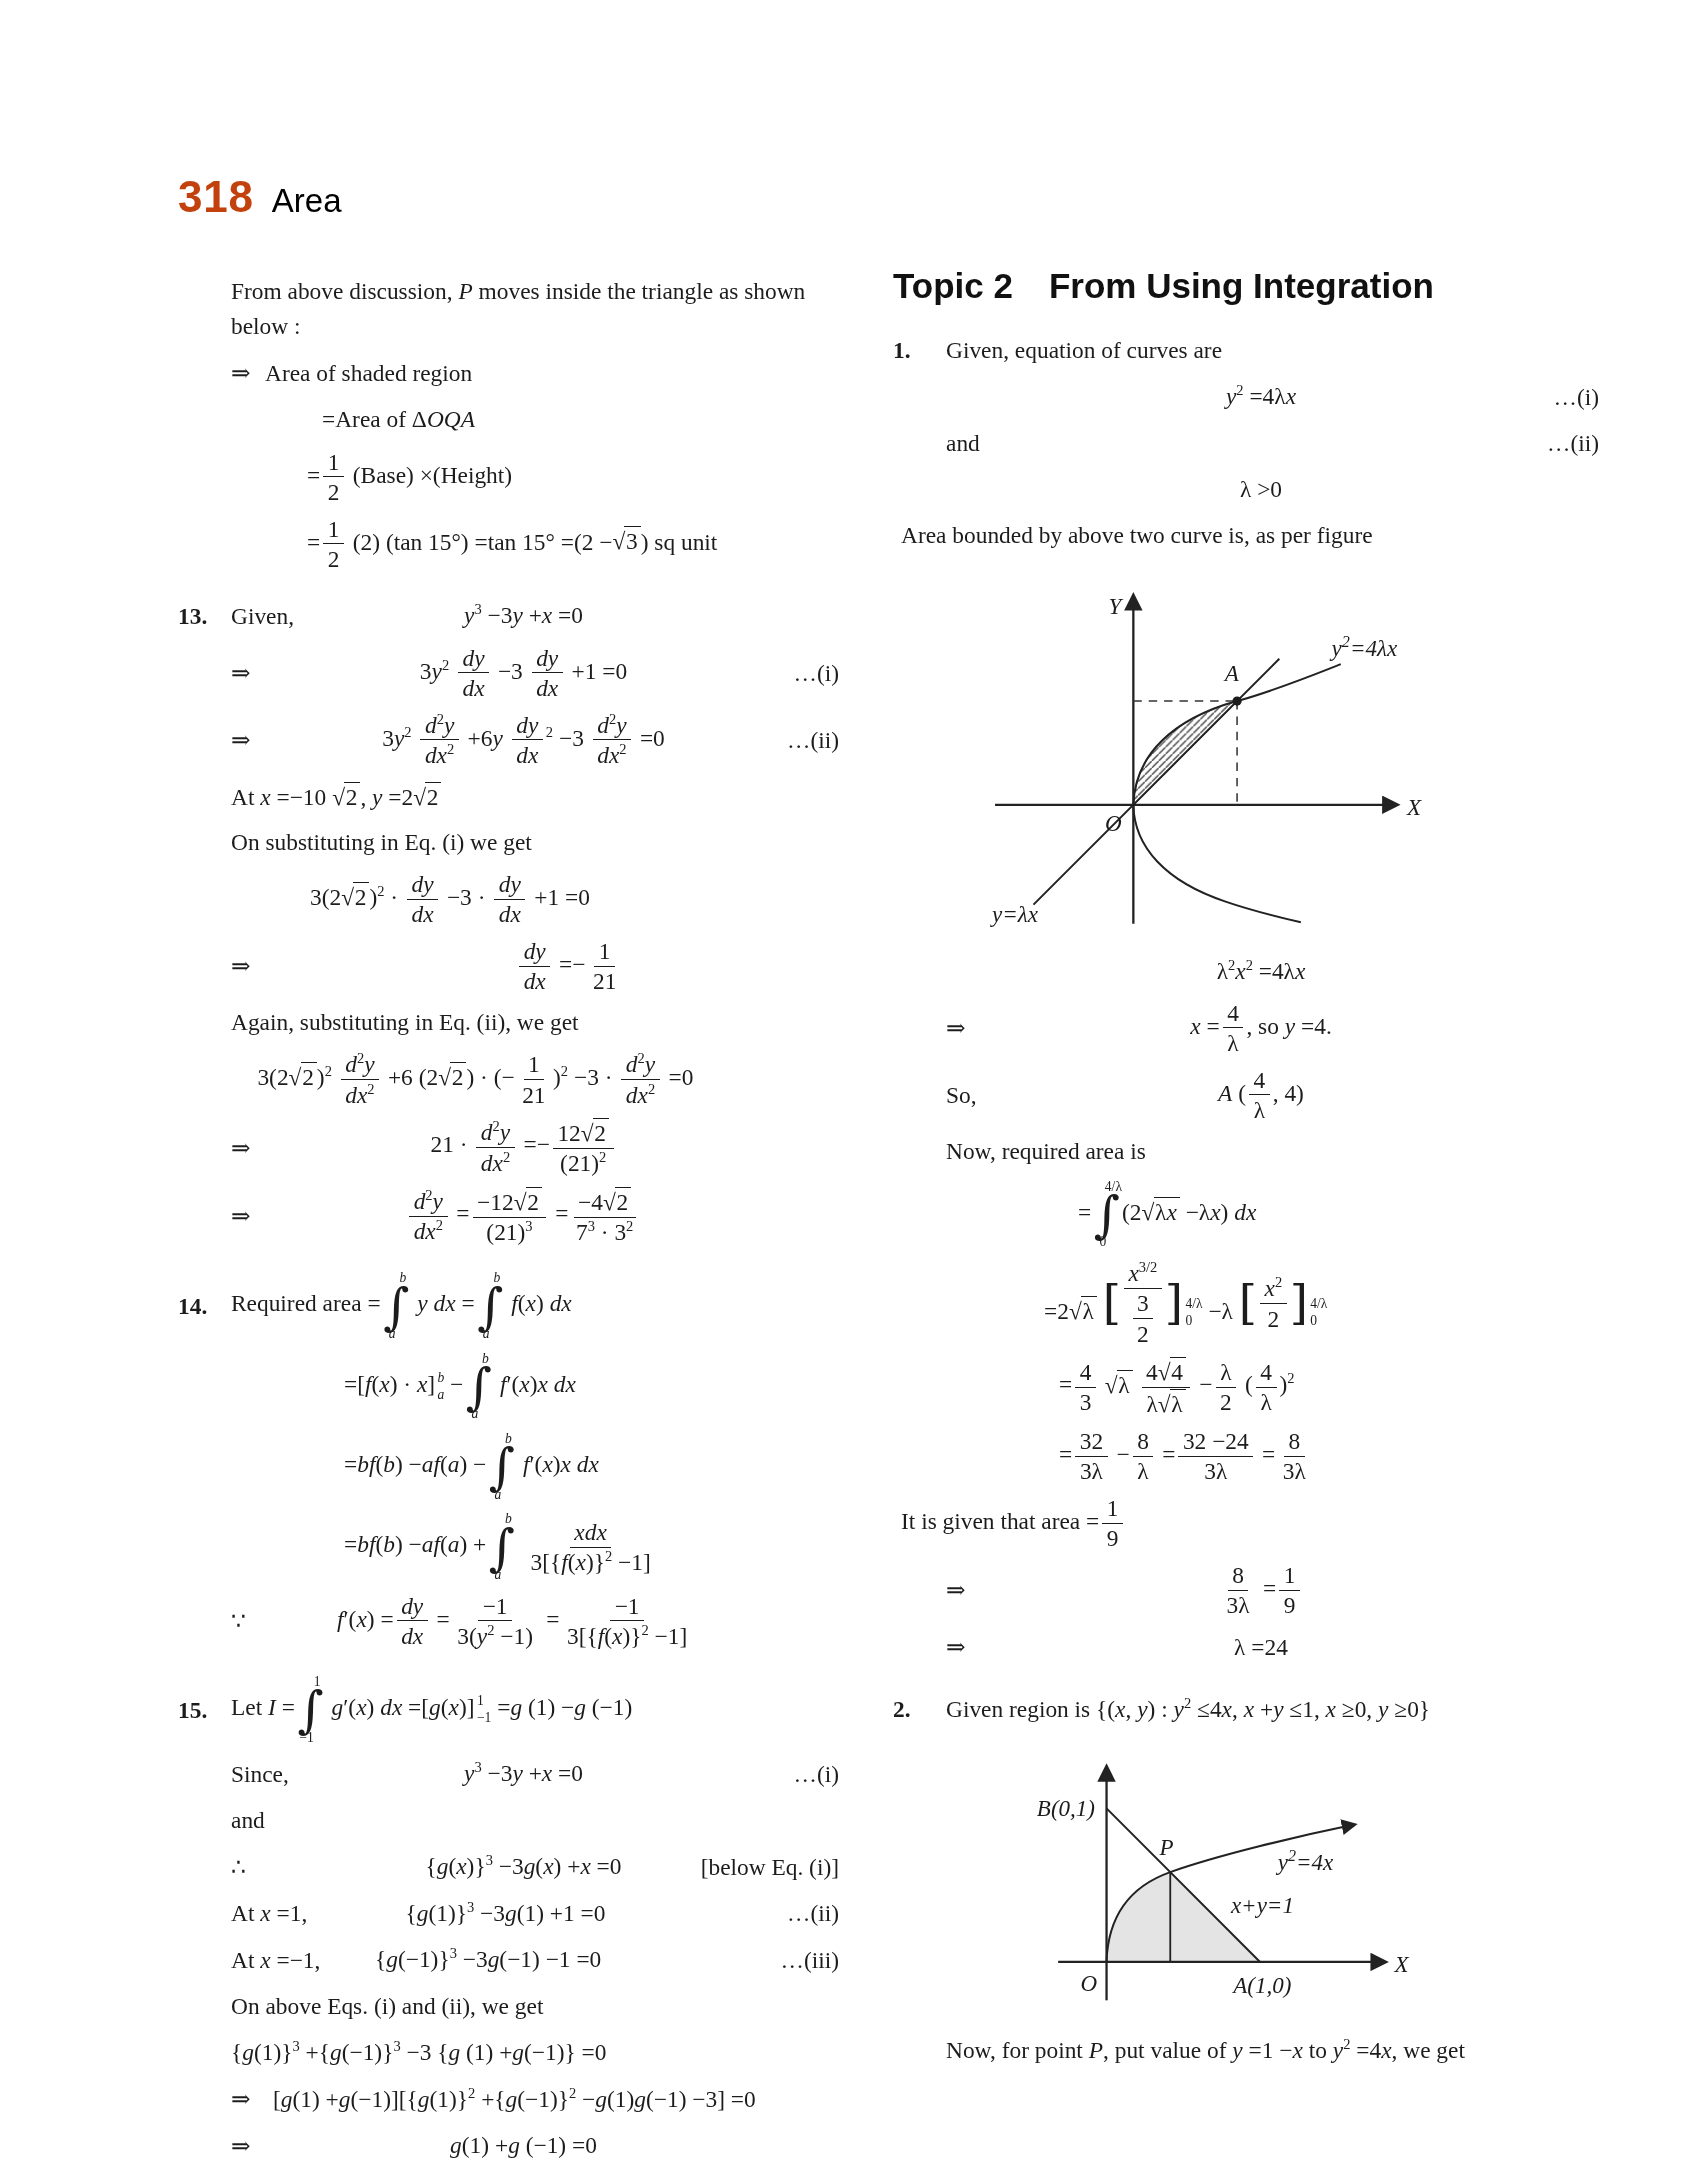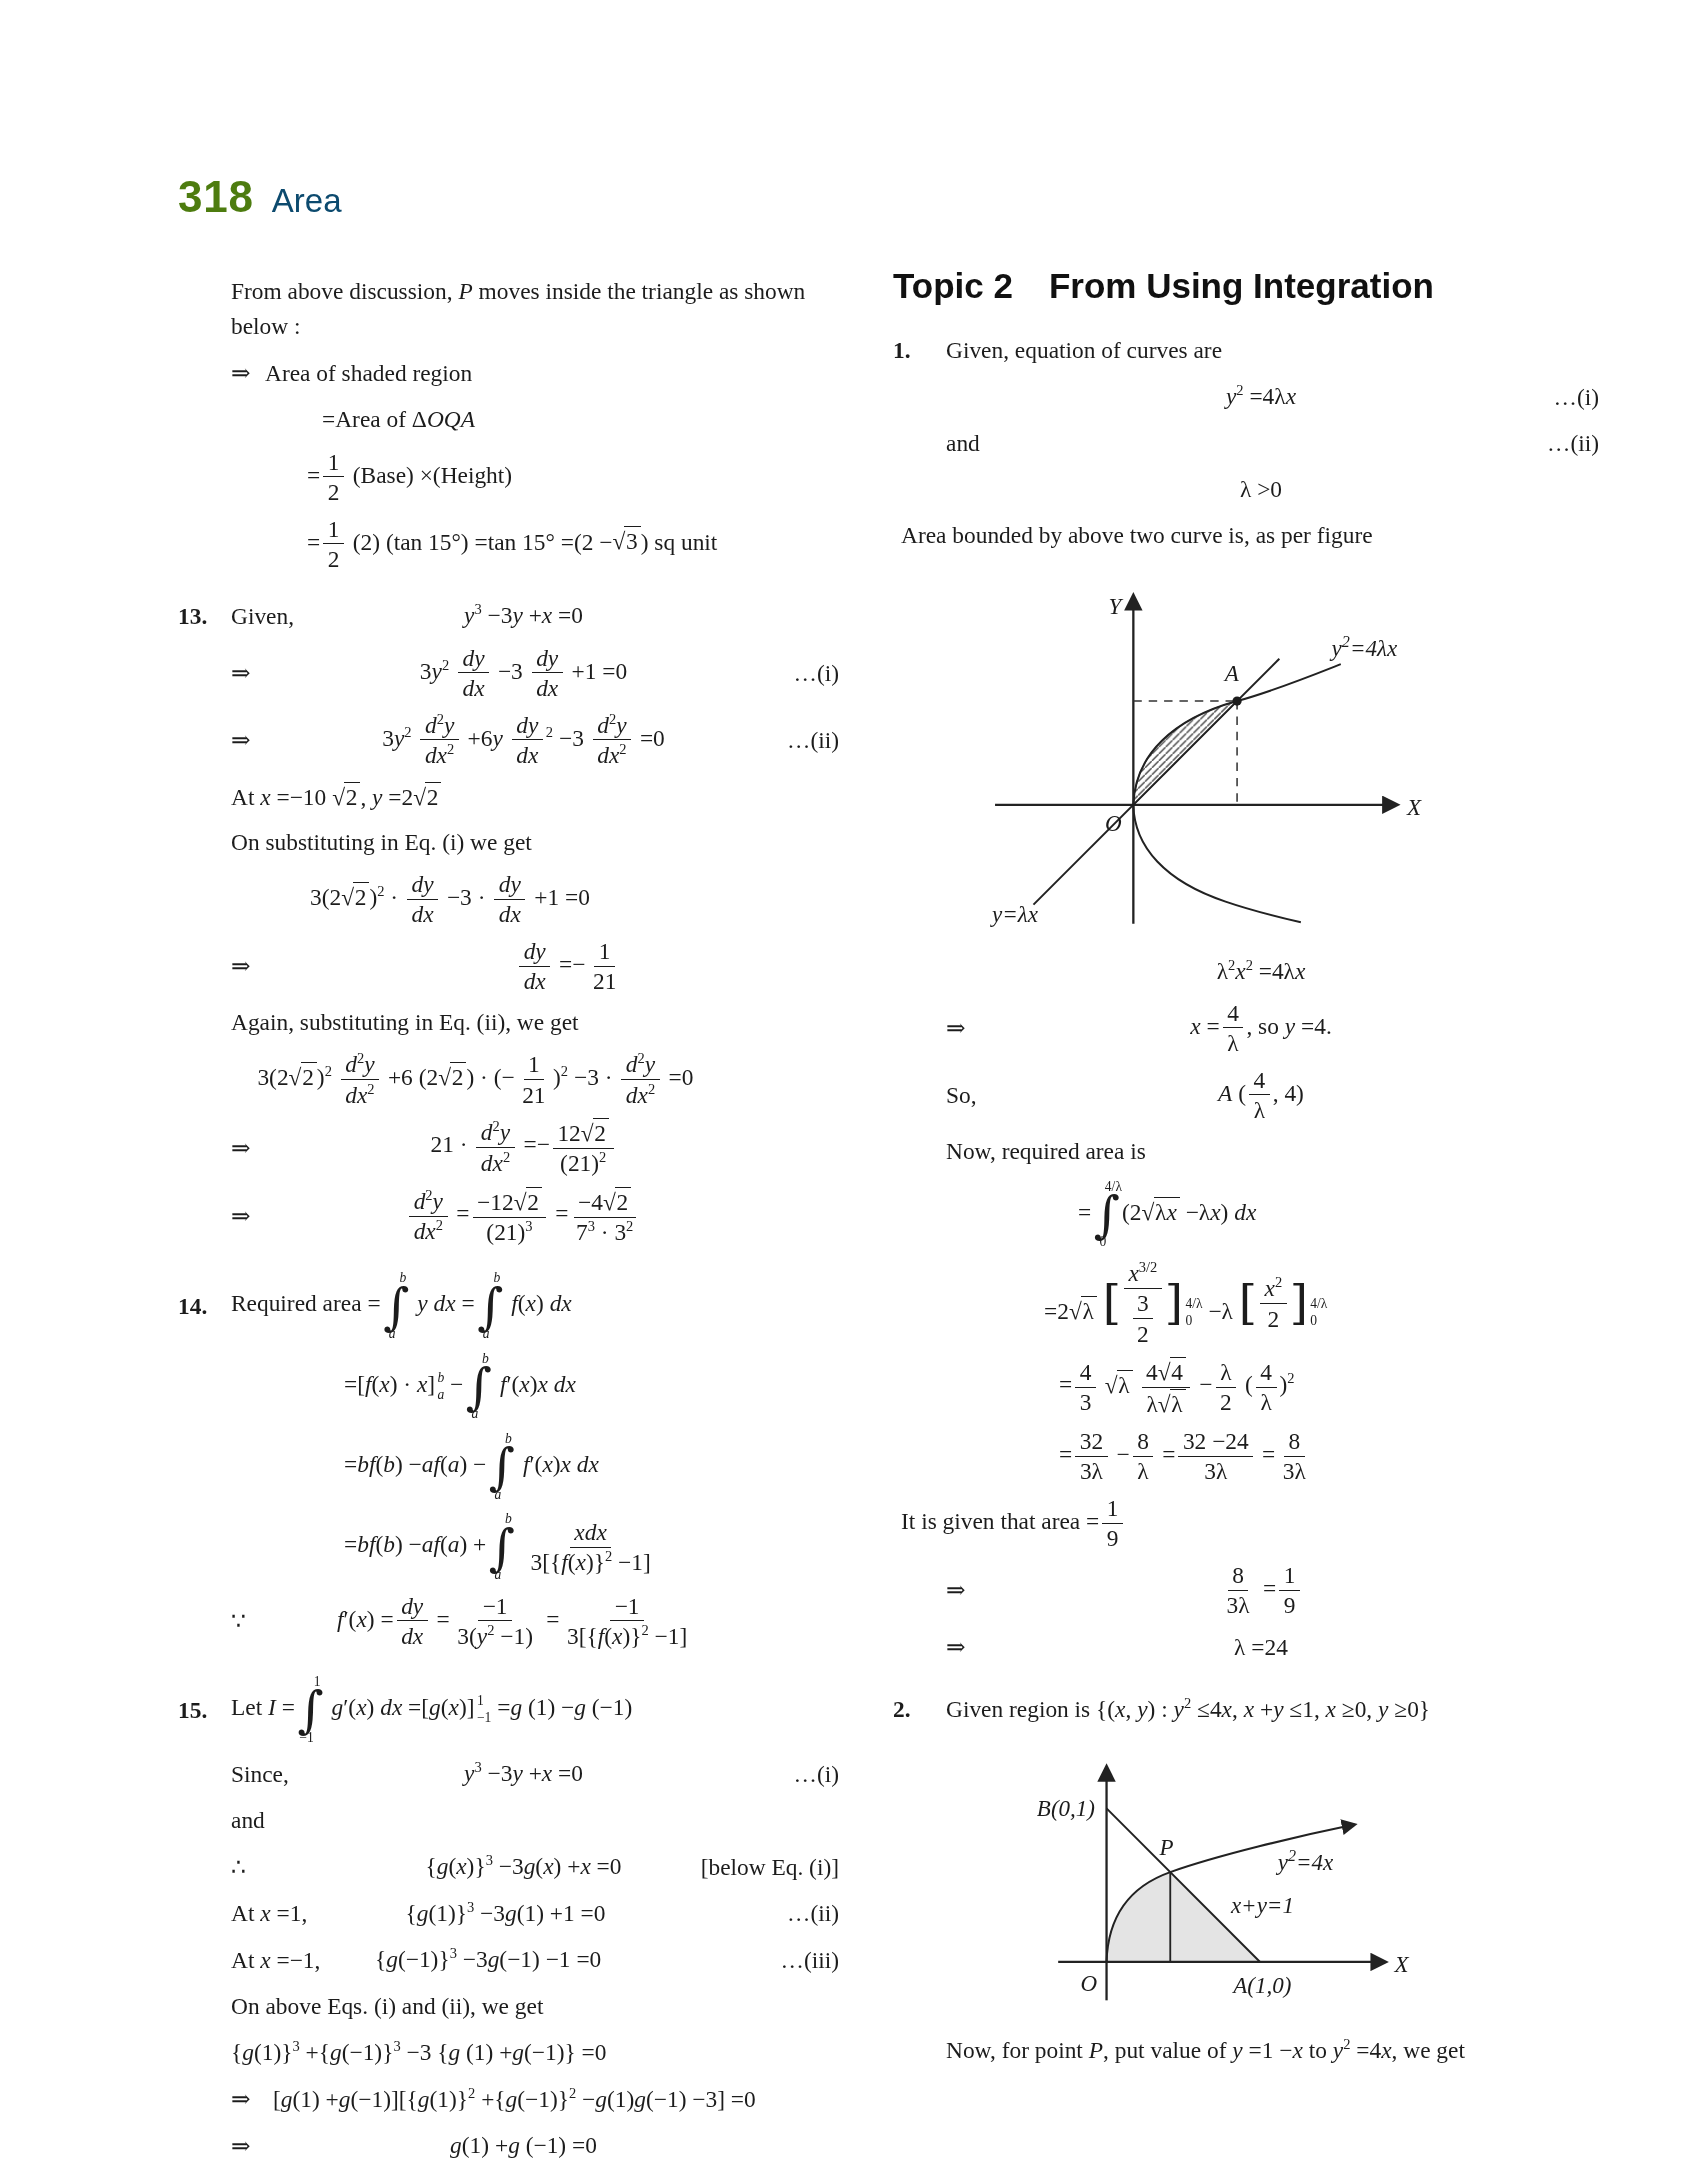--- a/index.html
+++ b/index.html
@@ -1,22 +1,22 @@
 <!DOCTYPE html>
 <html style="font-size:12px"><head>
 <meta charset="utf-8">
 <style>
   html,body{margin:0;padding:0;background:#ffffff;}
   .page{width:1700px;height:2172px;box-sizing:border-box;background:#fff;color:#1c1c1c;
         font-family:"Liberation Serif","DejaVu Serif",serif;font-size:23.4px;
         padding:172px 98px 30px 178px;position:relative;overflow:hidden;}
   .pghead{display:flex;align-items:baseline;gap:18px;margin-bottom:41px;
         font-family:"Liberation Sans","DejaVu Sans",sans-serif;}
-  .pgnum{font-size:44px;font-weight:bold;color:#4d7c0f;letter-spacing:0.8px;}
-  .pgchap{font-size:33px;color:#0c4a6e;}
+  .pgnum{font-size:44px;font-weight:bold;color:#c2410c;letter-spacing:0.8px;}
+  .pgchap{font-size:33px;color:#000000;}
   .cols{display:grid;grid-template-columns:661px 706px;column-gap:54px;align-items:start;}
   .topic{margin:3px 0 26px 0;font-family:"Liberation Sans","DejaVu Sans",sans-serif;
         font-size:35px;font-weight:bold;color:#111;display:flex;gap:36px;}
   
   .block{position:relative;margin:10.6px 0 10.6px 53px;}
   .block.outdent{margin-left:8px;}
   .block.item-start{margin-top:26px;}
   .para{line-height:1.52;}
   .eqline{display:flex;align-items:center;min-height:36px;}
   .lbl{position:absolute;left:0;top:50%;transform:translateY(-50%);white-space:nowrap;}

